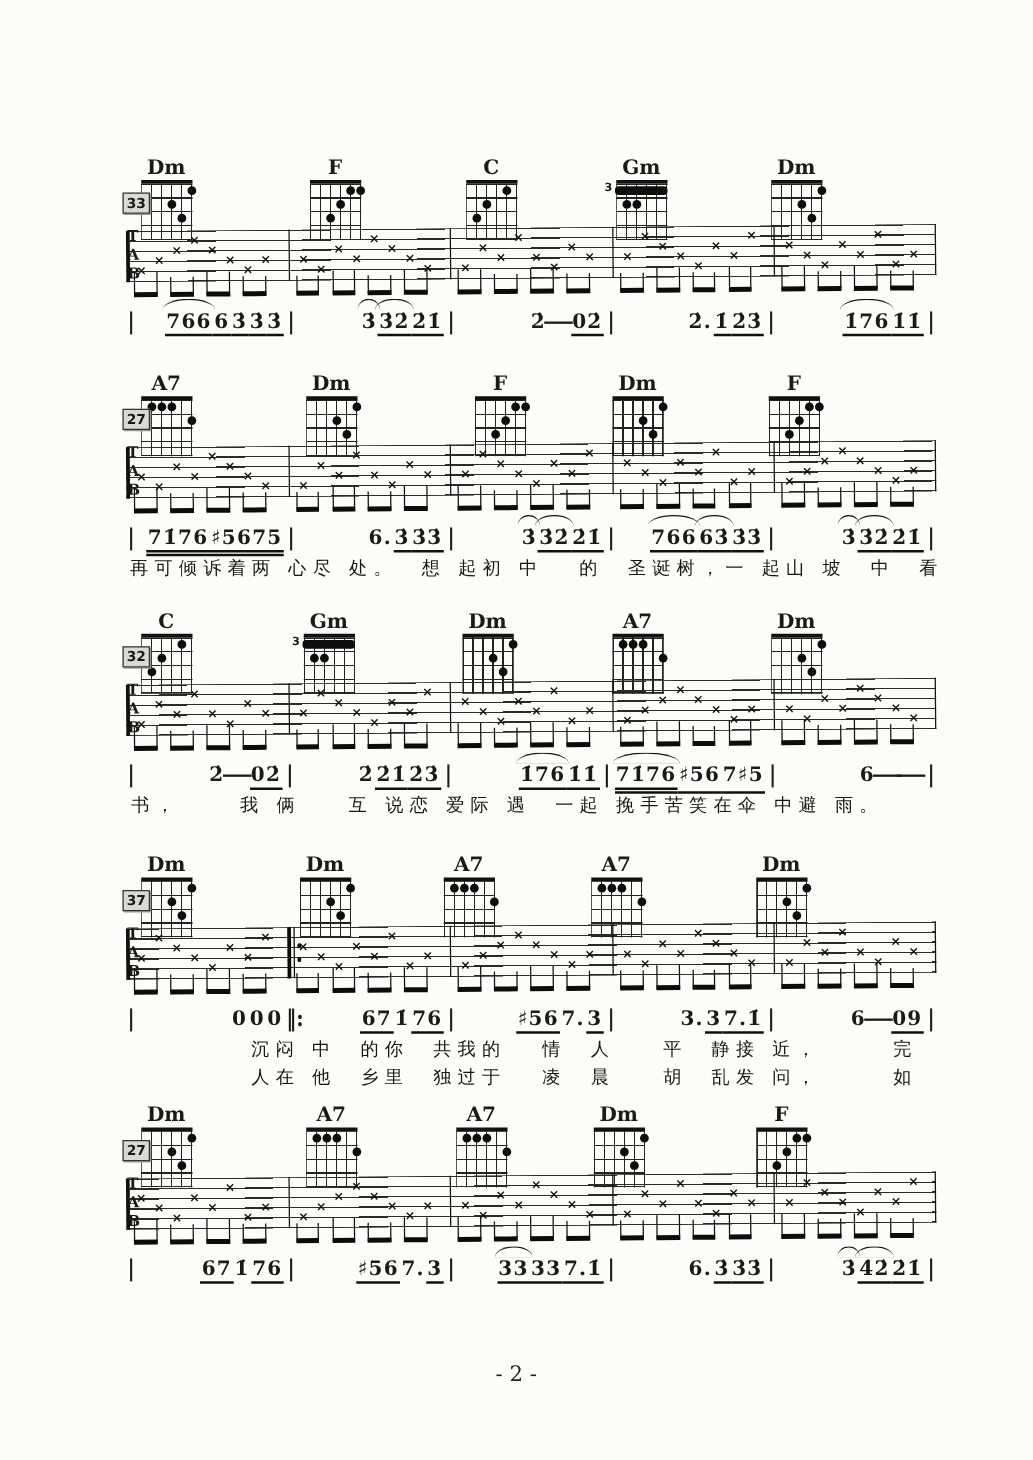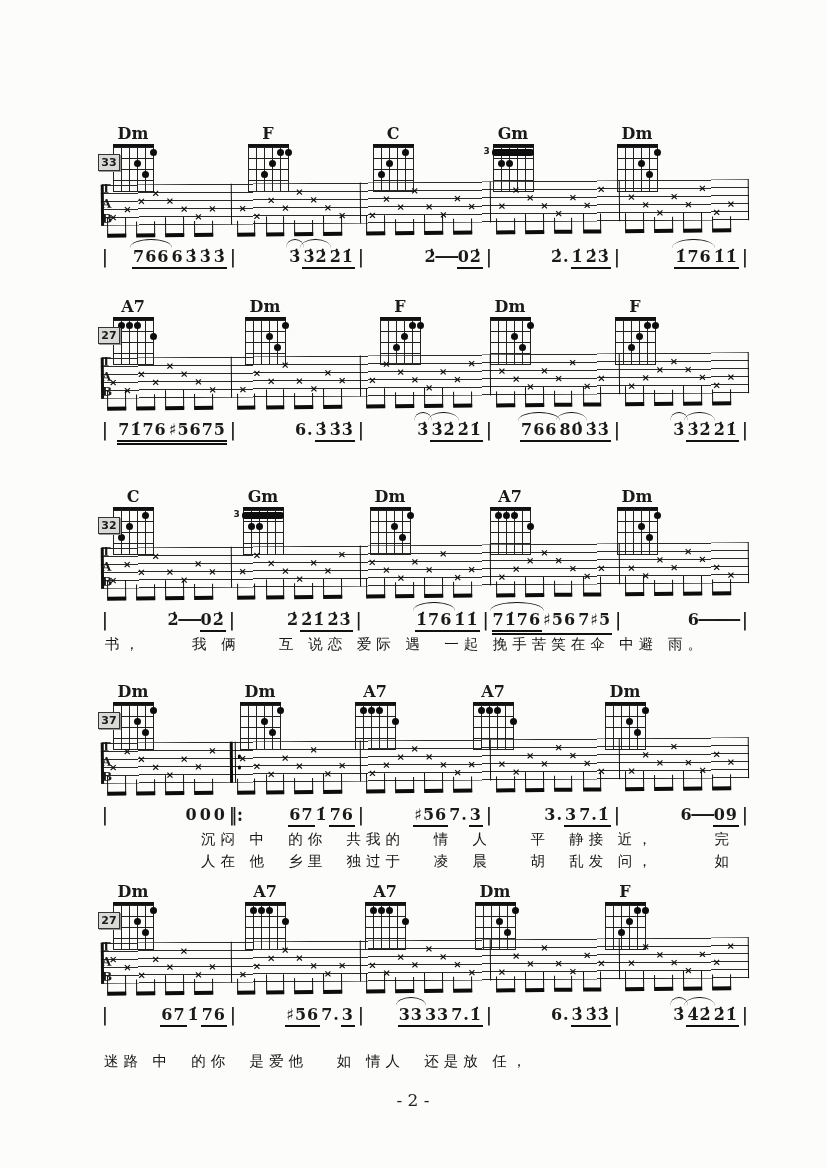--- a/index.html
+++ b/index.html
@@ -354,31 +354,32 @@
           </div>
           <div class="jbar">|</div>
           <div class="jmeas">
             <div class="jt tie">3̇</div>
             <div class="jt u1 tie">3̇2̇</div>
             <div class="jt u1">2̇1̇</div>
           </div>
           <div class="jbar">|</div>
           <div class="jmeas">
             <div class="jt u1 tie">766</div>
-            <div class="jt u1 tie">80̇</div>
+            <div class="jt u1 tie">63̇</div>
             <div class="jt u1">3̇3̇</div>
           </div>
           <div class="jbar">|</div>
           <div class="jmeas">
             <div class="jt tie">3̇</div>
             <div class="jt u1 tie">3̇2̇</div>
             <div class="jt u1">2̇1̇</div>
           </div>
           <div class="jbar">|</div>
         </div>
+        <div class="lyr lyr1" style="padding-left: 3px;">再可倾诉着两 心尽 处。  想 起初 中   的  圣诞树，一 起山 坡  中  看</div>
       </div>
       <div class="system" style="top: 363px;">
         <div class="chord" style="left: 4px;">
           <div class="chord-name">C</div>
           <div class="grid">
             <div class="dot" style="left: 29px; top: 2px;"></div>
             <div class="dot" style="left: 13px; top: 13px;"></div>
             <div class="dot" style="left: 5px; top: 24px;"></div>
           </div>
         </div>
@@ -830,17 +831,16 @@
             <div class="jt u1">3̇3̇</div>
           </div>
           <div class="jbar">|</div>
           <div class="jmeas">
             <div class="jt tie">3̇</div>
             <div class="jt u1 tie">4̇2̇</div>
             <div class="jt u1">2̇1̇</div>
           </div>
           <div class="jbar">|</div>
         </div>
-        <div class="lyr lyr2" style="padding-left: 3px;">迷路 中  的你  是爱他   如 情人  还是放 任，</div>
       </div>
     </div>
   <div class="footer">- 2 -</div>
 </div>
 
 </body></html>

